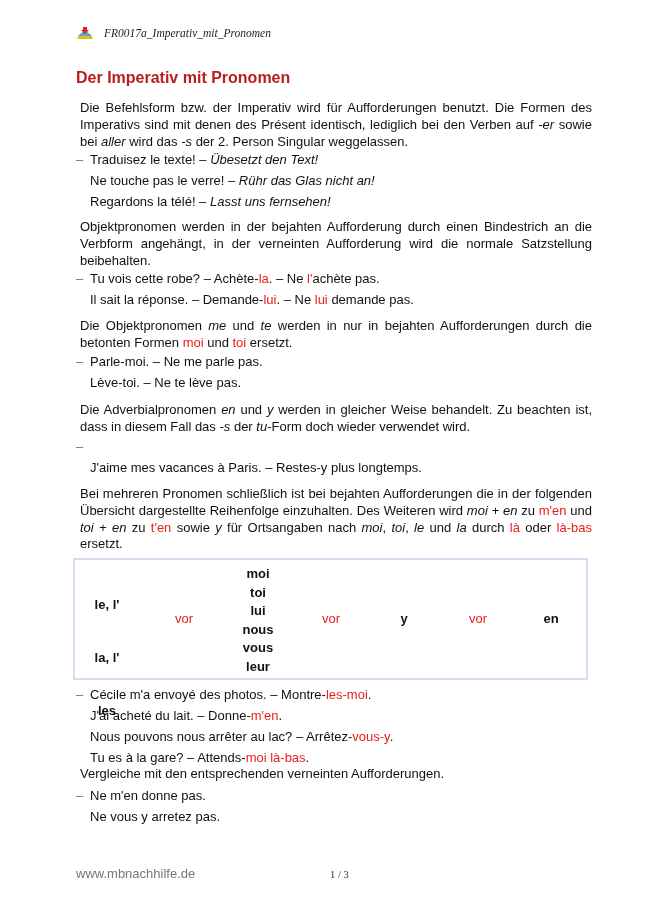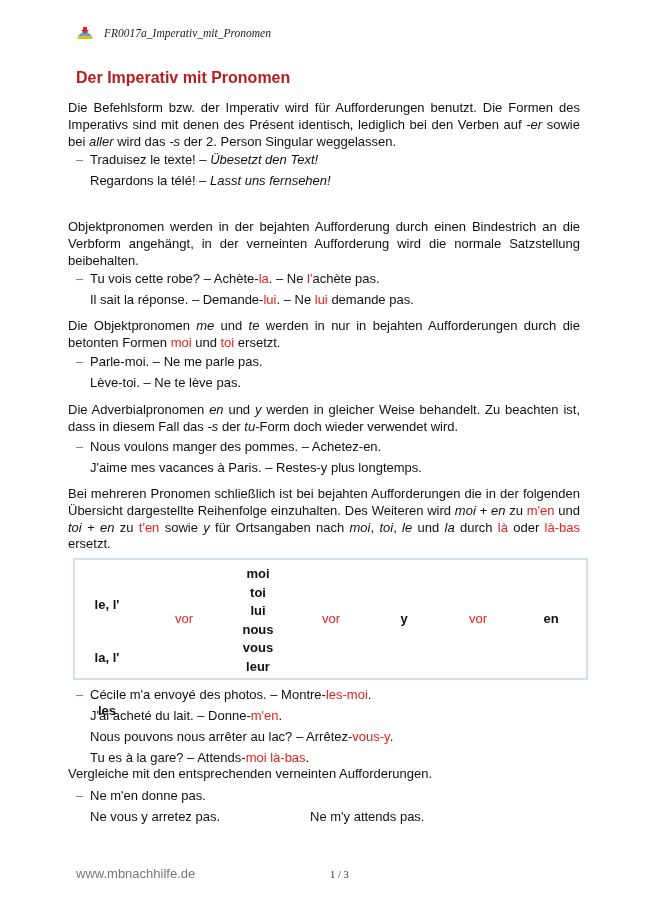--- a/index.html
+++ b/index.html
@@ -5,21 +5,21 @@
     * { box-sizing: border-box; margin: 0; padding: 0; }
     html, body { width: 645px; height: 913px; background: #ffffff; overflow: hidden; }
     body { position: relative; font-family: "Liberation Sans", "DejaVu Sans", sans-serif; color: #111; }
 
     .header { position: absolute; left: 76px; top: 24px; height: 18px; display: flex; align-items: center; }
     .logo { width: 18px; height: 14px; margin-right: 10px; }
     .doc-id { font-family: "Liberation Serif", serif; font-style: italic; font-size: 11.5px; color: #222; }
 
     .title { position: absolute; left: 76px; top: 69px; font-size: 16px; font-weight: bold; color: #b91c1c; }
 
-    .para { position: absolute; left: 68px; width: 512px; font-size: 13px; line-height: 16.8px; text-align: justify; }
+    .para { position: absolute; left: 80px; width: 512px; font-size: 13px; line-height: 16.8px; text-align: justify; }
 
     .ex { position: absolute; left: 76px; font-size: 13px; }
     .ex-line { height: 21px; line-height: 21px; padding-left: 14px; position: relative; white-space: nowrap; }
     .dash { position: absolute; left: 0; top: 0; color: #5a6fd8; }
     .red { color: #e8201c; }
     em { font-style: italic; }
 
     .table-box { position: absolute; left: 73px; top: 558px; width: 515px; height: 122px; border: 2px solid #d3dff0; }
     .tcell { position: absolute; font-size: 13px; text-align: center; }
     .tcol { display: flex; flex-direction: column; align-items: center; }
@@ -41,38 +41,39 @@
     <polygon points="7,1 11,1 11,4 13,4 9,8 5,4 7,4" fill="#e02525"></polygon>
   </svg>
   <span class="doc-id">FR0017a_Imperativ_mit_Pronomen</span>
 </div>
 
 <h1 class="title">Der Imperativ mit Pronomen</h1>
 
 <p class="para" style="top:100px;"><span>Die Befehlsform bzw. der Imperativ wird für Aufforderungen benutzt. Die Formen des Imperativs sind mit denen des Présent identisch, lediglich bei den Verben auf </span><em>-er</em><span> sowie bei </span><em>aller</em><span> wird das </span><em>-s</em><span> der 2. Person Singular weggelassen.</span></p>
 <div class="ex" style="top:149px;">
     <div class="ex-line"><span class="dash">–</span><span>Traduisez le texte! – </span><em>Übesetzt den Text!</em></div>
+    <div class="ex-line"><span>Ne touche pas le verre! – </span><em>Rühr das Glas nicht an!</em></div>
     <div class="ex-line"><span>Regardons la télé! – </span><em>Lasst uns fernsehen!</em></div>
   </div>
 
 <p class="para" style="top:219px;"><span>Objektpronomen werden in der bejahten Aufforderung durch einen Bindestrich an die Verbform angehängt, in der verneinten Aufforderung wird die normale Satzstellung beibehalten.</span></p>
 <div class="ex" style="top:268px;">
     <div class="ex-line"><span class="dash">–</span><span>Tu vois cette robe? – Achète-</span><span class="red">la</span><span>. – Ne </span><span class="red">l'</span><span>achète pas.</span></div>
     <div class="ex-line"><span>Il sait la réponse. – Demande-</span><span class="red">lui</span><span>. – Ne </span><span class="red">lui</span><span> demande pas.</span></div>
   </div>
 
 <p class="para" style="top:318px;"><span>Die Objektpronomen </span><em>me</em><span> und </span><em>te</em><span> werden in nur in bejahten Aufforderungen durch die betonten Formen </span><span class="red">moi</span><span> und </span><span class="red">toi</span><span> ersetzt.</span></p>
 <div class="ex" style="top:351px;">
     <div class="ex-line"><span class="dash">–</span><span>Parle-moi. – Ne me parle pas.</span></div>
     <div class="ex-line"><span>Lève-toi. – Ne te lève pas.</span></div>
   </div>
 
 <p class="para" style="top:402px;"><span>Die Adverbialpronomen </span><em>en</em><span> und </span><em>y</em><span> werden in gleicher Weise behandelt. Zu beachten ist, dass in diesem Fall das </span><em>-s</em><span> der </span><em>tu</em><span>-Form doch wieder verwendet wird.</span></p>
 <div class="ex" style="top:436px;">
-    <div class="ex-line"><span class="dash">–</span><span>Nous voulons manger des pommes. – Achetez-en.</span></div>
+    <div class="ex-line"><span class="dash">–</span></div>
     <div class="ex-line"><span>J'aime mes vacances à Paris. – Restes-y plus longtemps.</span></div>
   </div>
 
 <p class="para" style="top:486px;"><span>Bei mehreren Pronomen schließlich ist bei bejahten Aufforderungen die in der folgenden Übersicht dargestellte Reihenfolge einzuhalten. Des Weiteren wird </span><em>moi + en</em><span> zu </span><span class="red">m'en</span><span> und </span><em>toi + en</em><span> zu </span><span class="red">t'en</span><span> sowie </span><em>y</em><span> für Ortsangaben nach </span><em>moi</em><span>, </span><em>toi</em><span>, </span><em>le</em><span> und </span><em>la</em><span> durch </span><span class="red">là</span><span> oder </span><span class="red">là-bas</span><span> ersetzt.</span></p>
 
 <div class="table-box">
   <div class="tcell tcol" style="left:12px; top:34px; width:40px; line-height:21px;gap:32px;">
       <span style="font-weight: bold;">le, l'</span>
       <span style="font-weight: bold;">la, l'</span>
       <span style="font-weight: bold;">les</span>
@@ -101,18 +102,17 @@
 
 <p class="para" style="top:766px;">Vergleiche mit den entsprechenden verneinten Aufforderungen.</p>
 
 <div class="ex" style="top:785px;">
   <div class="ex-line cols2">
     <span class="dash">–</span>
     <span>Ne m'en donne pas.</span>
   </div>
   <div class="ex-line cols2">
     <span class="c1">Ne vous y arretez pas.</span>
-    <span>Ne m'y attends pas.</span>
   </div>
 </div>
 
 <a class="footer-url">www.mbnachhilfe.de</a>
 <span class="footer-page">1 / 3</span>
 
 </body></html>

